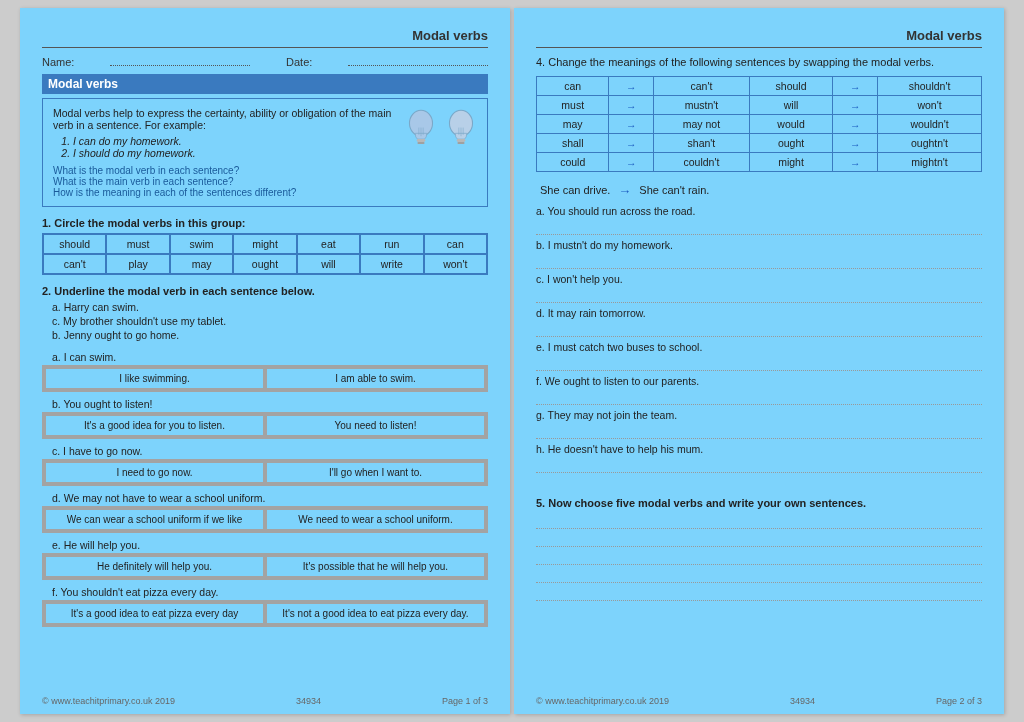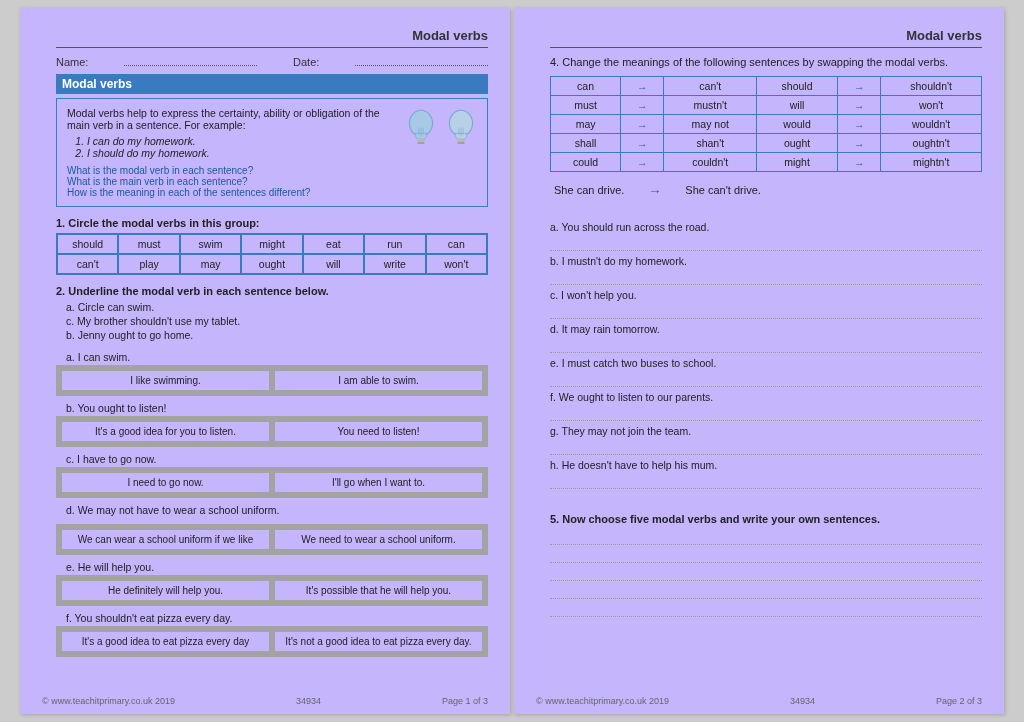--- a/index.html
+++ b/index.html
@@ -8,24 +8,24 @@
       font-size: 11px;
       background: #ccc;
       display: flex;
       justify-content: center;
       align-items: flex-start;
       gap: 4px;
       padding: 8px;
       min-height: 722px;
     }
     .page {
-      background: #c4b5fd;
+      background: #7dd3fc;
       width: 490px;
       min-height: 706px;
-      padding: 20px 22px 16px 36px;
+      padding: 20px 22px 16px 22px;
       position: relative;
       box-shadow: 1px 1px 4px rgba(0,0,0,0.2);
     }
     .page-title {
       text-align: right;
       font-size: 13px;
       font-weight: bold;
       color: #333;
       border-bottom: 1.5px solid #555;
       padding-bottom: 4px;
@@ -108,21 +108,21 @@
       margin-bottom: 2px;
       padding-left: 10px;
     }
     .choice-table {
       width: 100%;
       border-collapse: collapse;
       margin-bottom: 6px;
       border: 1px solid #3a7abf;
     }
     .choice-table td {
-      border: 6px solid #a3a3a3;
+      border: 4px solid #a3a3a3;
       padding: 4px 8px;
       font-size: 10px;
       color: #222;
       text-align: center;
       width: 50%;
     }
     .footer {
       position: absolute;
       bottom: 8px;
       left: 0;
@@ -150,24 +150,24 @@
     .modal-swap-table td {
       border: 0.5px solid #3a7abf;
       padding: 3px 6px;
       font-size: 10.5px;
       color: #222;
       text-align: center;
     }
     .example-row {
       display: flex;
       align-items: center;
-      gap: 24px;
+      gap: 8px;
       font-size: 11px;
       color: #222;
-      margin-bottom: 24px;
+      margin-bottom: 8px;
       padding-left: 4px;
     }
     .example-arrow {
       color: #1a5abf;
       font-size: 13px;
     }
     .sentence-item {
       margin-bottom: 6px;
       font-size: 10.5px;
       color: #222;
@@ -254,21 +254,21 @@
       <div class="word-cell">may</div>
       <div class="word-cell">ought</div>
       <div class="word-cell">will</div>
       <div class="word-cell">write</div>
       <div class="word-cell">won't</div>
     </div>
   </div>
 
   <div class="question-block">
     <div class="question-label">2.   Underline the modal verb in each sentence below.</div>
-    <div class="sub-item">a.   Circle can swim.</div>
+    <div class="sub-item">a.   Harry can swim.</div>
     <div class="sub-item">c.   My brother shouldn't use my tablet.</div>
     <div class="sub-item">b.   Jenny ought to go home.</div>
   </div>
 
   <div class="question-block">
 
     <div class="sub-item" style="margin-bottom:2px;">a.   I can swim.</div>
     <table class="choice-table">
         <tbody>
           <tr>
@@ -291,21 +291,21 @@
     <div class="sub-item" style="margin-bottom:2px;">c.   I have to go now.</div>
     <table class="choice-table">
         <tbody>
           <tr>
       <td>I need to go now.</td>
       <td>I'll go when I want to.</td>
     </tr>
         </tbody>
       </table>
 
-    <div class="sub-item" style="margin-bottom:8px;">d.   We may not have to wear a school uniform.</div>
+    <div class="sub-item" style="margin-bottom:2px;">d.   We may not have to wear a school uniform.</div>
     <table class="choice-table">
         <tbody>
           <tr>
       <td style="vertical-align:middle;">We can wear a school uniform if we like</td>
       <td>We need to wear a school uniform.</td>
     </tr>
         </tbody>
       </table>
 
     <div class="sub-item" style="margin-bottom:2px;">e.   He will help you.</div>
@@ -384,21 +384,21 @@
           <td>might</td>
           <td style="color: rgb(26, 90, 191);">→</td>
           <td>mightn't</td>
         </tr>
       </tbody>
   </table>
 
   <div class="example-row">
     <span>She can drive.</span>
     <span class="example-arrow">→</span>
-    <span>She can't drive.</span>
+    <span>She can't rain.</span>
   </div>
 
   <div id="sentences-container">
       <div class="sentence-item"><span class="sentence-letter">a.</span>  <span>You should run across the road.</span></div>
       <div class="dotted-answer"></div>
       <div class="sentence-item"><span class="sentence-letter">b.</span>  <span>I mustn't do my homework.</span></div>
       <div class="dotted-answer"></div>
       <div class="sentence-item"><span class="sentence-letter">c.</span>  <span>I won't help you.</span></div>
       <div class="dotted-answer"></div>
       <div class="sentence-item"><span class="sentence-letter">d.</span>  <span>It may rain tomorrow.</span></div>

